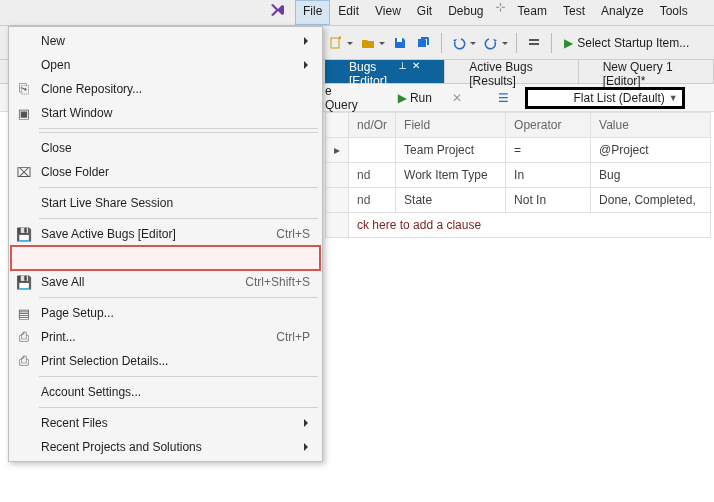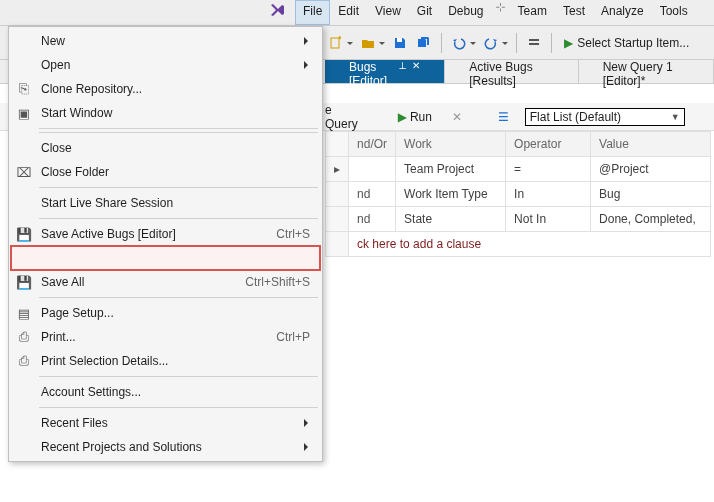--- a/index.html
+++ b/index.html
@@ -90,36 +90,35 @@
   .tab .pin, .tab .close { font-size: 10px; }
   
   .qbar {
     display: flex;
     align-items: center;
     height: 28px;
     background: #f5f5f5;
     border-bottom: 1px solid #ddd;
     padding-left: 325px;
     gap: 16px;
-    margin-top: 19px;
   }
   .qbtn {
     display: flex; align-items: center;
     gap: 3px;
     padding: 2px 4px;
   }
   .qsep { width: 1px; height: 18px; background: #ccc; margin: 0 2px; }
   .flat {
     display: flex; align-items: center;
-    border: 1px solid #000000;
+    border: 3px solid #000000;
     background: #fff;
     padding: 1px 4px;
     gap: 4px;
     min-width: 160px;
-    justify-content: space-between;
+    justify-content: flex-end;
   }
   
   .grid {
     margin-left: 325px;
     border-collapse: collapse;
   }
   .grid th, .grid td {
     border: 1px solid #e0e0e0;
     padding: 5px 8px;
     text-align: left;
@@ -286,21 +285,21 @@
   </div>
   <div style="flex:1"></div>
   <span style="color:#1e6fd6;padding-right:6px">▥</span>
 </div>
 
 <table class="grid">
   <tbody>
       <tr>
     <th class="handle"></th>
     <th>nd/Or</th>
-    <th style="width:110px">Work</th>
+    <th style="width:110px">Field</th>
     <th style="width:85px">Operator</th>
     <th style="width:120px">Value</th>
   </tr>
   <tr>
     <td class="handle">▸</td>
     <td></td>
     <td class="val">Team Project</td>
     <td class="val">=</td>
     <td class="val">@Project</td>
   </tr>

